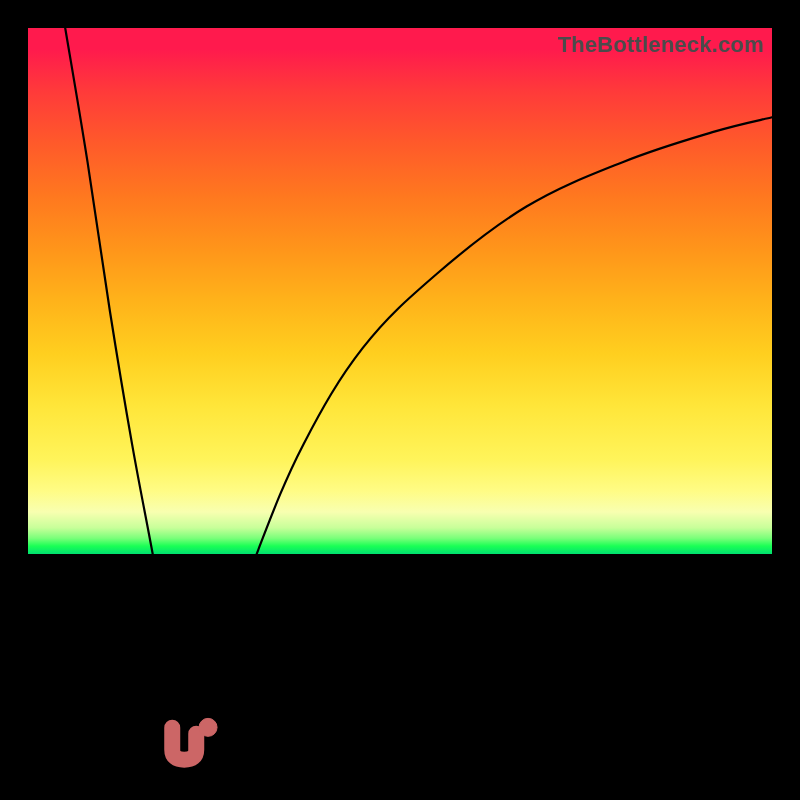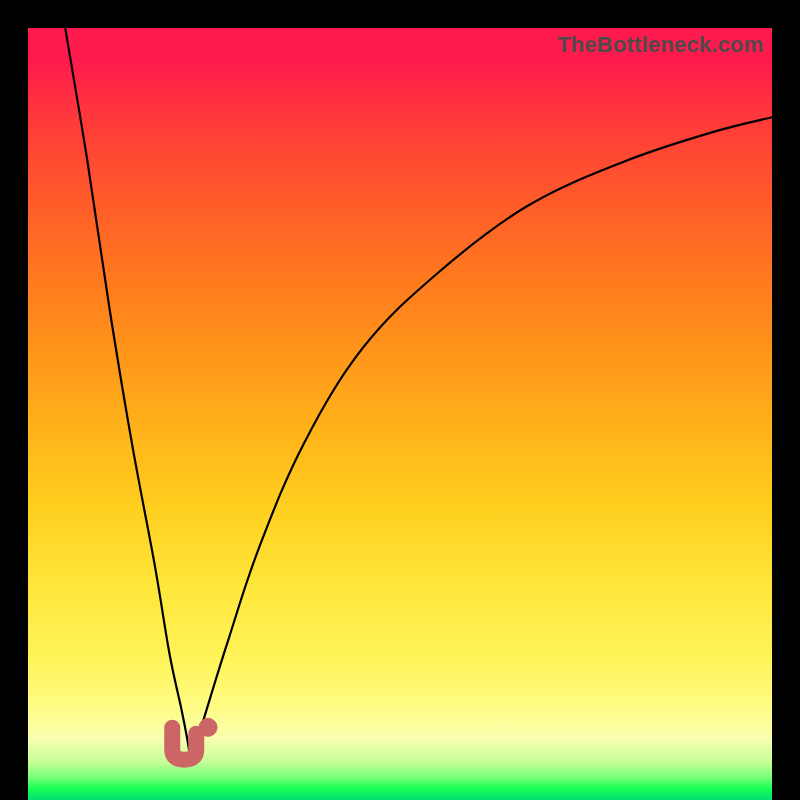--- a/index.html
+++ b/index.html
@@ -9,21 +9,21 @@
     height: 800px;
     background: #000;
     overflow: hidden;
     font-family: Arial, Helvetica, sans-serif;
   }
   .frame {
     position: absolute;
     left: 28px;
     top: 28px;
     width: 744px;
-    height: 772px;
+    height: 526px;
     background: linear-gradient(to bottom,
       #ff1a4d 0%,
       #ff1a4d 4%,
       #ff3a3a 12%,
       #ff5a2a 22%,
       #ff781f 32%,
       #ff951a 42%,
       #ffb31a 52%,
       #ffcf1f 62%,
       #ffe63a 72%,

